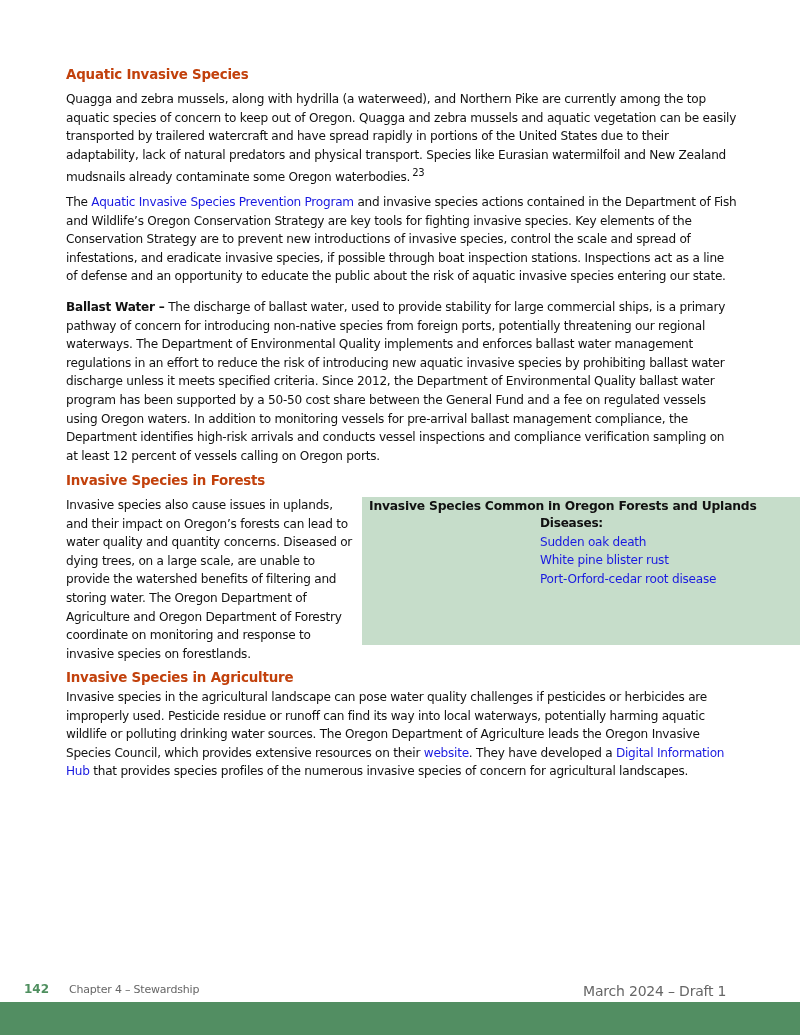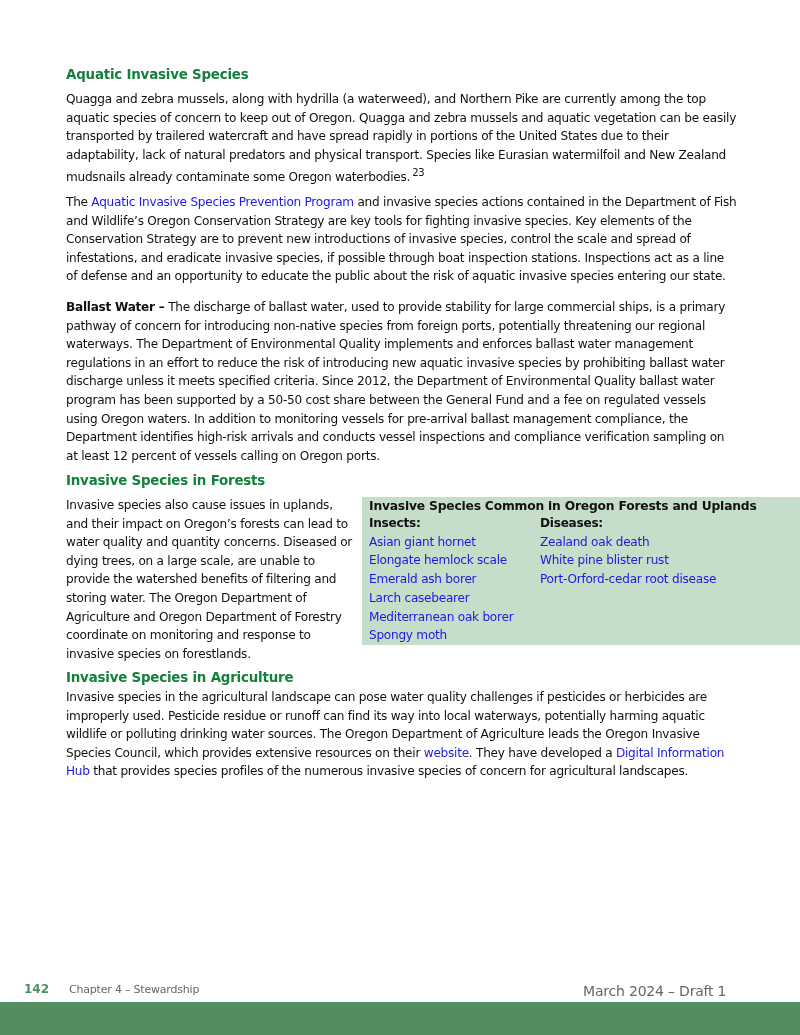--- a/index.html
+++ b/index.html
@@ -1,18 +1,18 @@
 <!DOCTYPE html>
 <html><head>
   <meta charset="utf-8">
   <style>
     * { box-sizing: border-box; margin: 0; padding: 0; }
     html, body { width: 800px; height: 1035px; background: #ffffff; overflow: hidden; }
     body { position: relative; font-family: "DejaVu Sans", "Liberation Sans", sans-serif; color: #111111; }
-    .h2 { position: absolute; left: 66px; font-weight: bold; font-size: 13.4px; color: #15803d; letter-spacing: -0.2px; white-space: nowrap; }
+    .h2 { position: absolute; left: 66px; font-weight: bold; font-size: 13.4px; color: #c2410c; letter-spacing: -0.2px; white-space: nowrap; }
     .p { position: absolute; left: 66px; width: 672px; font-size: 12.1px; line-height: 18.6px; color: #111; letter-spacing: -0.25px; }
     .p b { font-weight: bold; margin-top: 32px; }
     a, .link { color: #1a1ae0; text-decoration: none; }
     sup { font-size: 10px; vertical-align: 5px; margin-left: 2px; }
     .forest-text { position: absolute; left: 66px; top: 496px; width: 290px; font-size: 12.1px; line-height: 18.6px; letter-spacing: -0.25px; }
     .box { position: absolute; left: 362px; top: 497px; width: 448px; height: 148px; background: #c6ddca; }
     .box-title { position: absolute; left: 7px; top: 0px; font-weight: bold; font-size: 12.3px; line-height: 18.6px; white-space: nowrap; letter-spacing: -0.2px; }
     .box-title-gap { position: absolute; right: 0; top: 0; width: 2px; height: 18px; background: #ffffff; }
     .col { position: absolute; top: 17px; font-size: 12.1px; line-height: 18.7px; letter-spacing: -0.25px; }
     .col.c1 { left: 7px; }
@@ -35,32 +35,23 @@
 
 <p class="p" style="top:298px;"><b>Ballast Water –</b><span> The discharge of ballast water, used to provide stability for large commercial ships, is a primary pathway of concern for introducing non-native species from foreign ports, potentially threatening our regional waterways. The Department of Environmental Quality implements and enforces ballast water management regulations in an effort to reduce the risk of introducing new aquatic invasive species by prohibiting ballast water discharge unless it meets specified criteria. Since 2012, the Department of Environmental Quality ballast water program has been supported by a 50-50 cost share between the General Fund and a fee on regulated vessels using Oregon waters. In addition to monitoring vessels for pre-arrival ballast management compliance, the Department identifies high-risk arrivals and conducts vessel inspections and compliance verification sampling on at least 12 percent of vessels calling on Oregon ports.</span></p>
 
 <div class="h2" style="top:473px;">Invasive Species in Forests</div>
 
 <p class="forest-text">Invasive species also cause issues in uplands, and their impact on Oregon’s forests can lead to water quality and quantity concerns. Diseased or dying trees, on a large scale, are unable to provide the watershed benefits of filtering and storing water. The Oregon Department of Agriculture and Oregon Department of Forestry coordinate on monitoring and response to invasive species on forestlands.</p>
 
 <div class="box">
   <div class="box-title">Invasive Species Common in Oregon Forests and Uplands</div>
   <div class="box-title-gap"></div>
-  <div class="col c1">
-    <div class="col-head">Insects:</div>
-    <div class="item">Asian giant hornet</div>
-    <div class="item">Elongate hemlock scale</div>
-    <div class="item">Emerald ash borer</div>
-    <div class="item">Larch casebearer</div>
-    <div class="item">Mediterranean oak borer</div>
-    <div class="item">Spongy moth</div>
-  </div>
   <div class="col c2">
     <div class="col-head">Diseases:</div>
-    <div class="item">Zealand oak death</div>
+    <div class="item">Sudden oak death</div>
     <div class="item">White pine blister rust</div>
     <div class="item">Port-Orford-cedar root disease</div>
   </div>
 </div>
 
 <div class="h2" style="top:670px;">Invasive Species in Agriculture</div>
 
 <p class="p" style="top:688px;"><span>Invasive species in the agricultural landscape can pose water quality challenges if pesticides or herbicides are improperly used. Pesticide residue or runoff can find its way into local waterways, potentially harming aquatic wildlife or polluting drinking water sources. The Oregon Department of Agriculture leads the Oregon Invasive Species Council, which provides extensive resources on their </span><a class="link">website</a><span>. They have developed a </span><a class="link">Digital Information Hub</a><span> that provides species profiles of the numerous invasive species of concern for agricultural landscapes.</span></p>
 
 <div class="footer-num">142</div>

